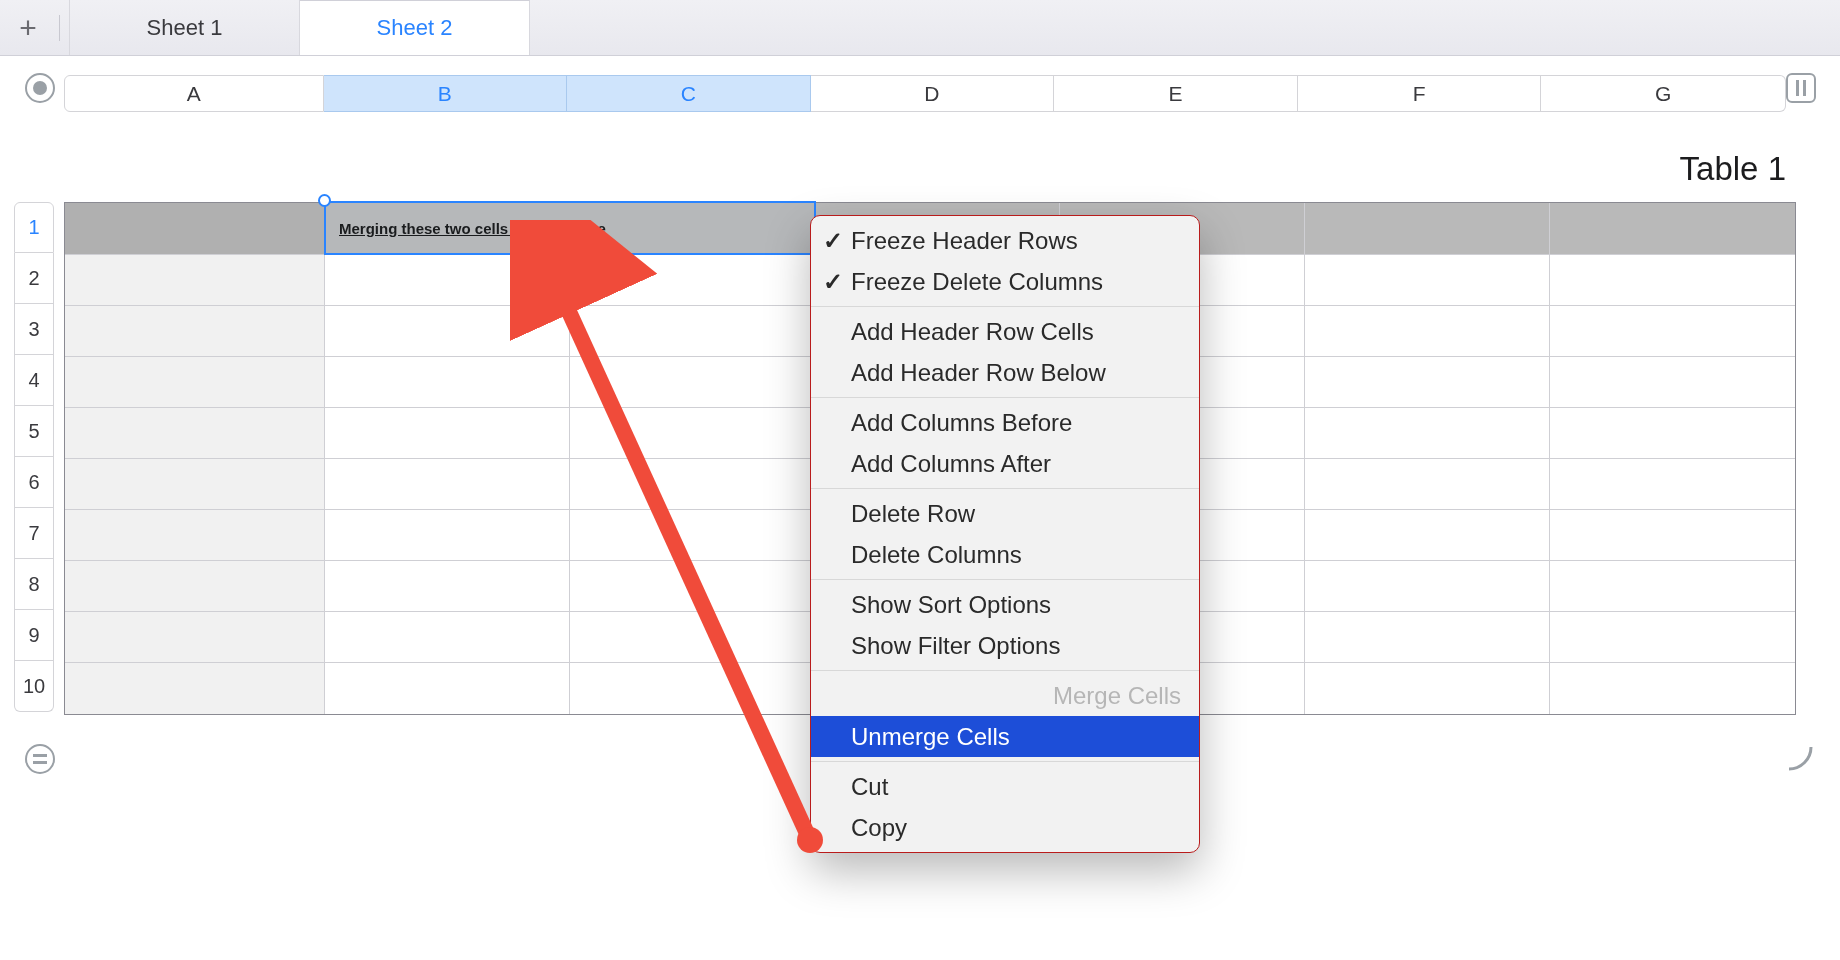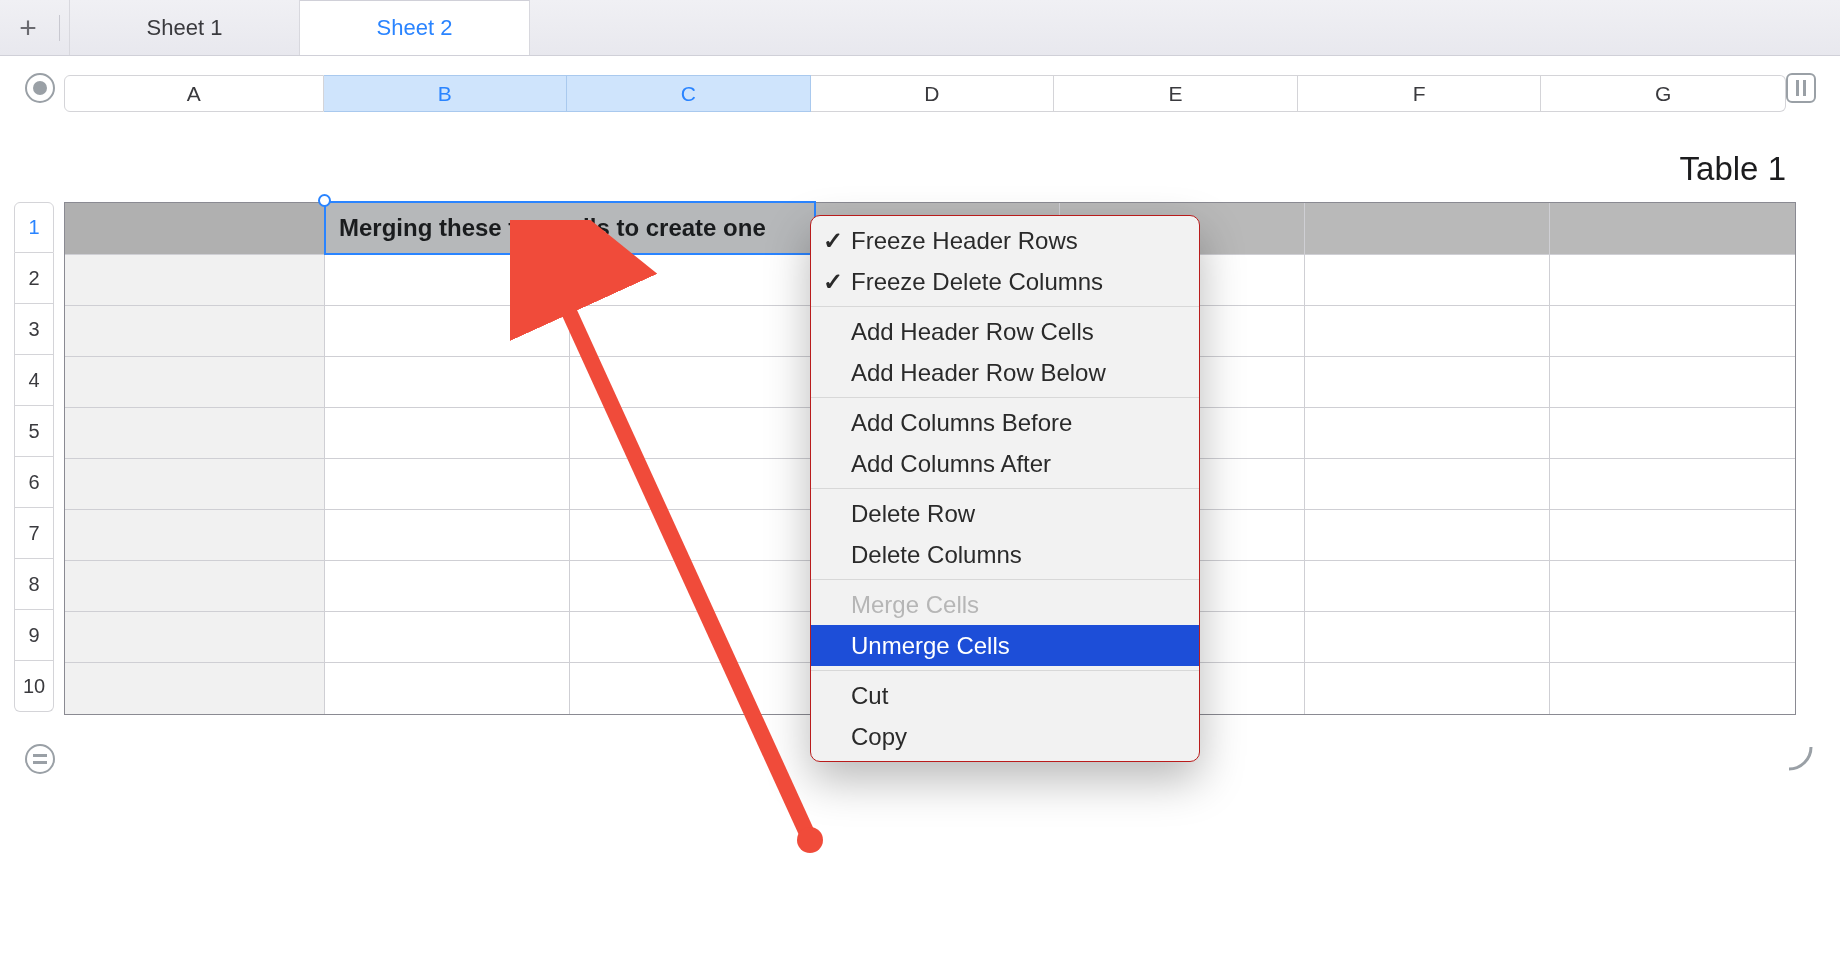--- a/index.html
+++ b/index.html
@@ -226,23 +226,23 @@
   .sel-handle {
     position: absolute;
     width: 13px; height: 13px;
     background: #fff;
     border: 2.5px solid #2a84ff;
     border-radius: 50%;
   }
   .merged-text {
     position: absolute;
     font-weight: 700;
-    font-size: 24px;
+    font-size: 15px;
     color: #1a1a1a;
-    display:flex;align-items:center;
+    display:flex;align-items:center;text-decoration:underline;
   }
 
   
   .ctxmenu {
     position: absolute;
     width: 390px;
     background: #f2f2f2;
     border: 1px solid #b91c1c;
     border-radius: 10px;
     box-shadow: 0 18px 45px rgba(0,0,0,.28);
@@ -258,21 +258,21 @@
     cursor: pointer;
     position: relative;
   }
   .ctx-item.check::before {
     content: "✓";
     position: absolute;
     left: 12px;
     top: 5px;
     font-weight: 600;
   }
-  .ctx-item.disabled { color: #b6b6b6; cursor: default; }
+  .ctx-item.disabled { color: #b6b6b6; cursor: default; text-align: right; }
   .ctx-item.hl { background: #1d4ed8; color: #fff; }
 
   
   .arrow-svg {
     position: absolute;
     pointer-events: none;
   }
 
 </style>
 </head>
@@ -487,20 +487,24 @@
     <div class="ctx-item"><span>Add Header Row Cells</span></div>
     <div class="ctx-item"><span>Add Header Row Below</span></div>
   </div>
   <div class="ctx-group">
     <div class="ctx-item"><span>Add Columns Before</span></div>
     <div class="ctx-item"><span>Add Columns After</span></div>
   </div>
   <div class="ctx-group">
     <div class="ctx-item"><span>Delete Row</span></div>
     <div class="ctx-item"><span>Delete Columns</span></div>
+  </div>
+  <div class="ctx-group">
+    <div class="ctx-item"><span>Show Sort Options</span></div>
+    <div class="ctx-item"><span>Show Filter Options</span></div>
   </div>
   <div class="ctx-group">
     <div class="ctx-item disabled"><span>Merge Cells</span></div>
     <div class="ctx-item hl"><span>Unmerge Cells</span></div>
   </div>
   <div class="ctx-group">
     <div class="ctx-item"><span>Cut</span></div>
     <div class="ctx-item"><span>Copy</span></div>
   </div>
 </div>

